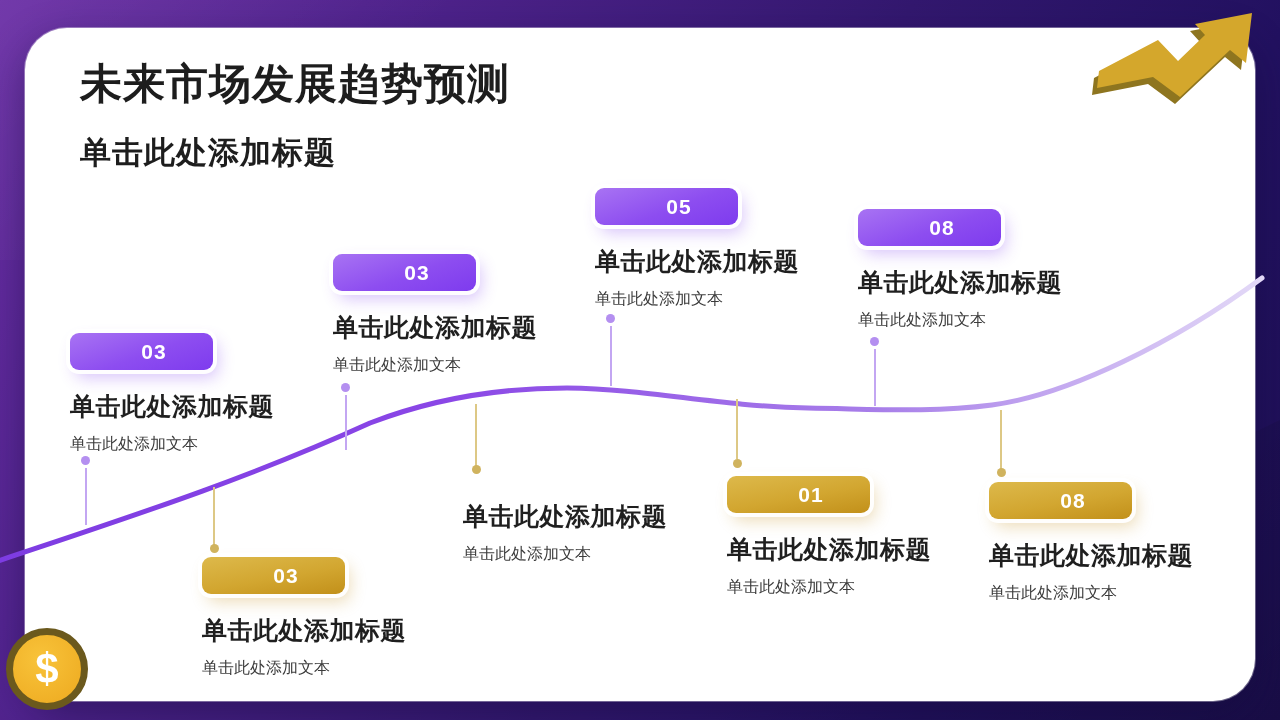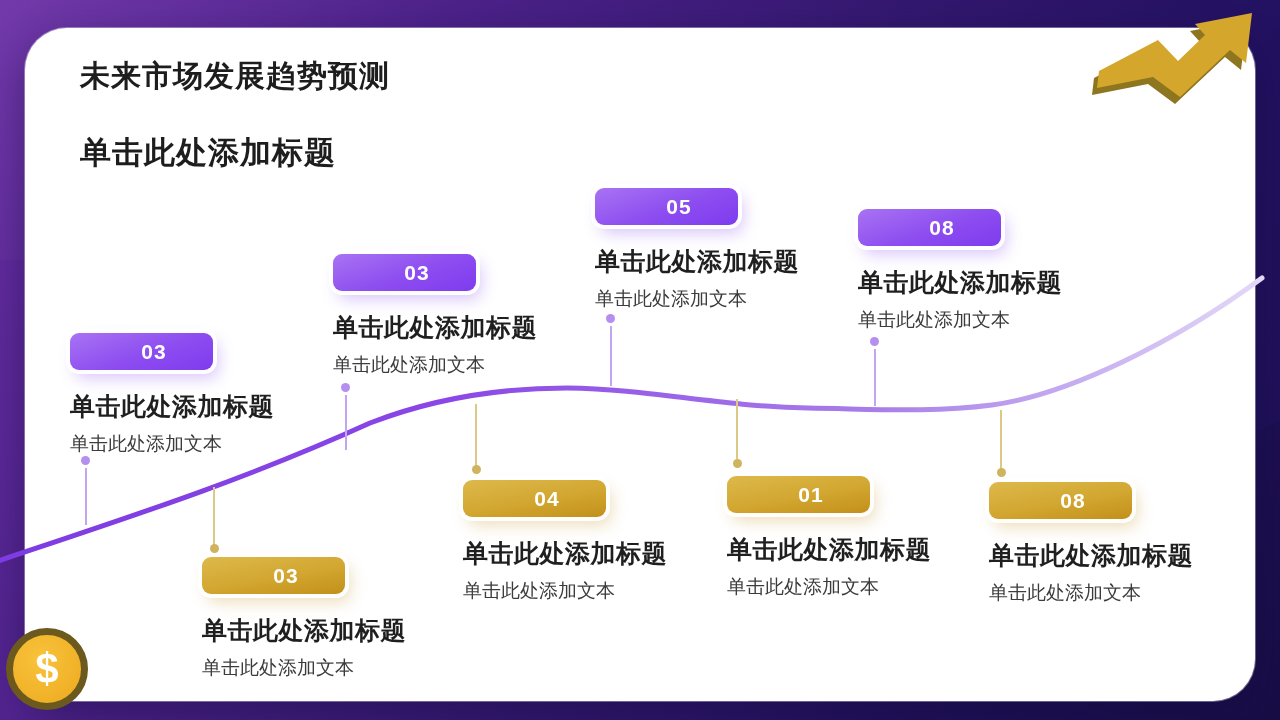--- a/index.html
+++ b/index.html
@@ -21,21 +21,21 @@
     position:absolute; z-index:2;
     left:25px; top:28px; width:1230px; height:673px;
     background:#ffffff; border-radius:42px;
     box-shadow:0 0 0 1px rgba(255,255,255,0.35), 0 14px 40px rgba(20,10,60,0.45);
   }
 
   .overlay-svg { position:absolute; z-index:3; left:0; top:0; pointer-events:none; }
 
   .page-title {
     position:absolute; z-index:4; left:80px; top:56px;
-    font-size:30px; font-weight:bold; color:#1d1d1d; letter-spacing:1px; white-space:nowrap;
+    font-size:42px; font-weight:bold; color:#1d1d1d; letter-spacing:1px; white-space:nowrap;
   }
   .page-subtitle {
     position:absolute; z-index:4; left:80px; top:132px;
     font-size:31px; font-weight:bold; color:#1d1d1d; letter-spacing:1px; white-space:nowrap;
   }
 
   .item { position:absolute; z-index:4; width:240px; white-space:nowrap; }
   .badge {
     width:143px; height:37px; border-radius:9px;
     display:flex; align-items:center; justify-content:center;
@@ -46,21 +46,21 @@
     box-shadow:0 0 0 4px rgba(255,255,255,0.95), 5px 8px 16px rgba(126,59,238,0.30);
   }
   .gold .badge {
     background:linear-gradient(170deg,#ddb94b 0%,#d2a630 55%,#c2901a 100%);
     box-shadow:0 0 0 4px rgba(255,255,255,0.95), 5px 8px 16px rgba(194,144,26,0.30);
   }
   .item-title {
     margin-top:21px; font-size:25px; font-weight:bold; color:#1f1f1f; line-height:30px; letter-spacing:0.5px;
   }
   .item-body {
-    margin-top:12px; font-size:19px; color:#3c3c3c; line-height:22px;
+    margin-top:12px; font-size:16px; color:#3c3c3c; line-height:22px;
   }
   .dot { position:absolute; width:9px; height:9px; border-radius:50%; }
   .stem { position:absolute; width:2px; }
   .purple .dot { background:#b48ff0; }
   .purple .stem { background:#c3a6f2; }
   .gold .dot { background:#d0b35e; }
   .gold .stem { background:#ddc885; }
 
   .coin {
     position:absolute; z-index:5; left:6px; top:628px; width:82px; height:82px;
@@ -126,23 +126,20 @@
   <div class="badge">
     <span>03</span>
   </div>
   <div class="item-title">单击此处添加标题</div>
   <div class="item-body">单击此处添加文本</div>
   <span class="stem" style="left:12px; top:141px; height:55px;"></span>
   <span class="dot" style="left:8px; top:129px;"></span>
 </div>
 
 <div class="item gold bottom" style="left:463px; top:480px;">
-  <div class="badge">
-    <span>04</span>
-  </div>
   <div class="item-title">单击此处添加标题</div>
   <div class="item-body">单击此处添加文本</div>
   <span class="stem" style="left:12px; top:-76px; height:62px;"></span>
   <span class="dot" style="left:9px; top:-15px;"></span>
 </div>
 
 <div class="item purple top" style="left:595px; top:188px;">
   <div class="badge">
     <span>05</span>
   </div>

